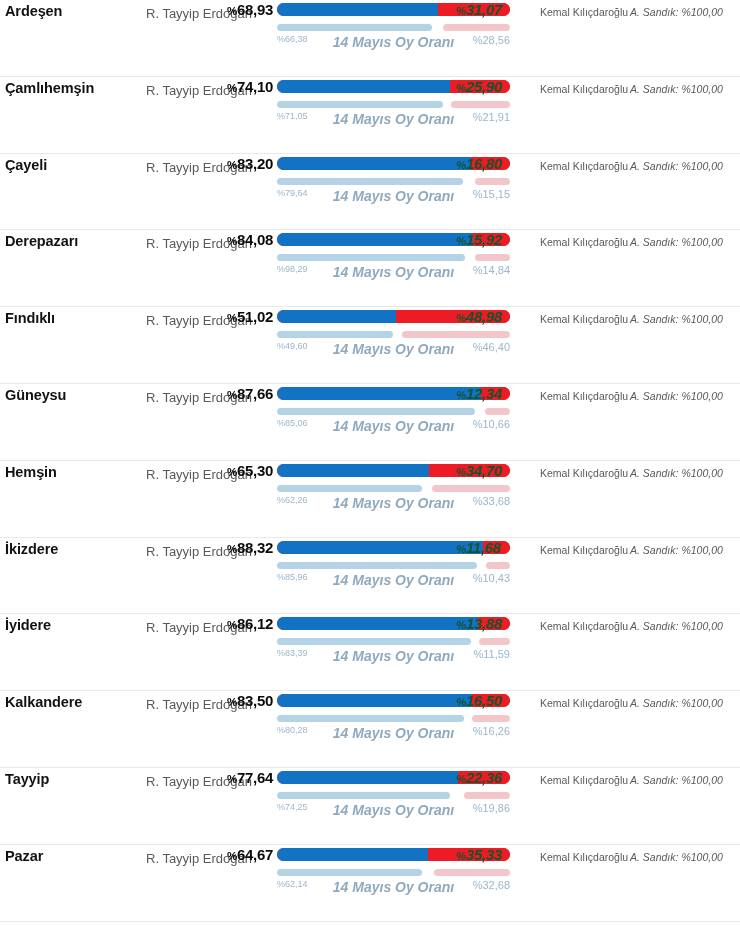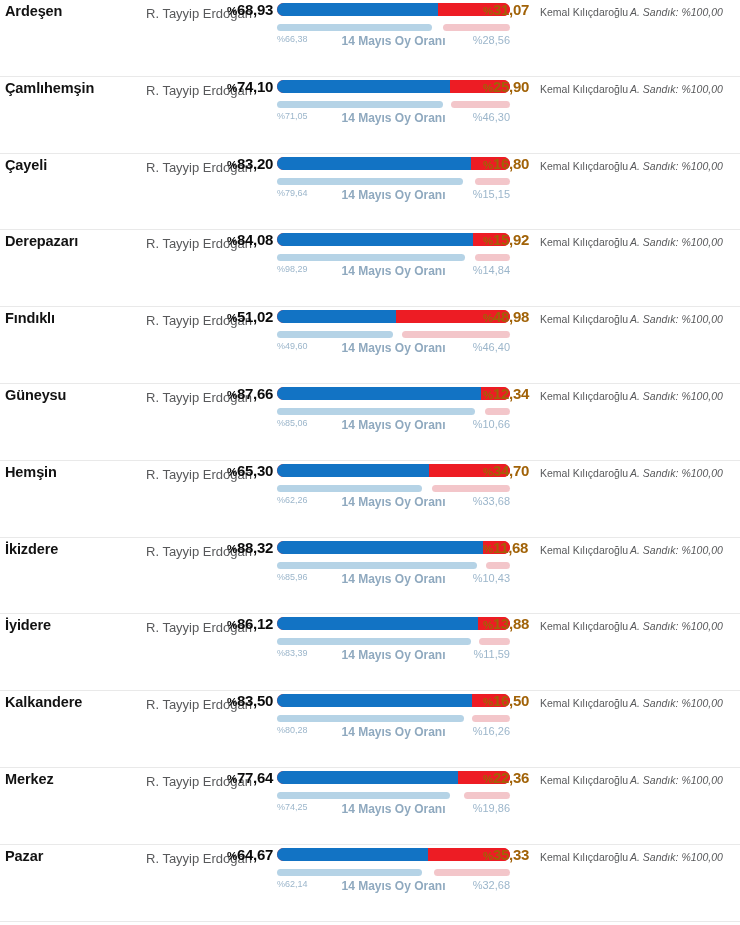--- a/index.html
+++ b/index.html
@@ -74,27 +74,28 @@
     background: #1273c4;
   }
   .bar-main .seg-red {
     height: 100%;
     background: #ed1c24;
     flex: 1 1 auto;
   }
 
   .pct-right {
     position: absolute;
-    left: 483px;
+    left: 456px;
     top: 1px;
     font-size: 15px;
     font-weight: bold;
-    color: #a16207;
+    color: #14532d;
     letter-spacing: -0.3px;
     white-space: nowrap;
+    font-style: italic;
   }
   .pct-right .sym { font-size: 11.5px; font-weight: bold; }
 
   .cand-right-name {
     position: absolute;
     left: 540px;
     top: 6px;
     font-size: 10.5px;
     color: #58595b;
     white-space: nowrap;
@@ -147,24 +148,25 @@
     font-size: 9px;
     color: #9cb6cb;
     white-space: nowrap;
     font-weight: normal;
   }
   .prev-caption {
     position: absolute;
     left: 0; right: 0;
     top: 0px;
     text-align: center;
-    font-size: 12px;
+    font-size: 14px;
     font-weight: bold;
     color: #8fa9bf;
     white-space: nowrap;
+    font-style: italic;
   }
   .prev-pct-right {
     position: absolute;
     right: 0px;
     top: 0px;
     font-size: 11px;
     color: #9cb6cb;
     white-space: nowrap;
   }
 </style>
@@ -206,21 +208,21 @@
       <div class="cand-right-name">Kemal Kılıçdaroğlu</div>
       <div class="ballot-info"><span>A. Sandık: </span><span>%100,00</span></div>
       <div class="bar-prev">
         <div class="prev-blue" style="width: 71.05%;"></div>
         <div class="prev-gap" style="width: 3.81%;"></div>
         <div class="prev-red" style="width: 25.14%;"></div>
       </div>
       <div class="prev-labels">
         <span class="prev-pct-left"><span>%</span><span>71,05</span></span>
         <span class="prev-caption">14 Mayıs Oy Oranı</span>
-        <span class="prev-pct-right"><span>%</span><span>46,30</span></span>
+        <span class="prev-pct-right"><span>%</span><span>21,91</span></span>
       </div>
     </div>
     <div class="result-row">
       <div class="district-name">Çayeli</div>
       <div class="cand-left-name">R. Tayyip Erdoğan</div>
       <div class="pct-left"><span class="sym">%</span><span>83,20</span></div>
       <div class="bar-main">
         <div class="seg-blue" style="width: 83.2%;"></div>
         <div class="seg-red"></div>
       </div>
@@ -386,21 +388,21 @@
         <div class="prev-gap" style="width: 3.46%;"></div>
         <div class="prev-red" style="width: 16.26%;"></div>
       </div>
       <div class="prev-labels">
         <span class="prev-pct-left"><span>%</span><span>80,28</span></span>
         <span class="prev-caption">14 Mayıs Oy Oranı</span>
         <span class="prev-pct-right"><span>%</span><span>16,26</span></span>
       </div>
     </div>
     <div class="result-row">
-      <div class="district-name">Merkez</div>
+      <div class="district-name">Tayyip</div>
       <div class="cand-left-name">R. Tayyip Erdoğan</div>
       <div class="pct-left"><span class="sym">%</span><span>77,64</span></div>
       <div class="bar-main">
         <div class="seg-blue" style="width: 77.64%;"></div>
         <div class="seg-red"></div>
       </div>
       <div class="pct-right"><span class="sym">%</span><span>22,36</span></div>
       <div class="cand-right-name">Kemal Kılıçdaroğlu</div>
       <div class="ballot-info"><span>A. Sandık: </span><span>%100,00</span></div>
       <div class="bar-prev">

